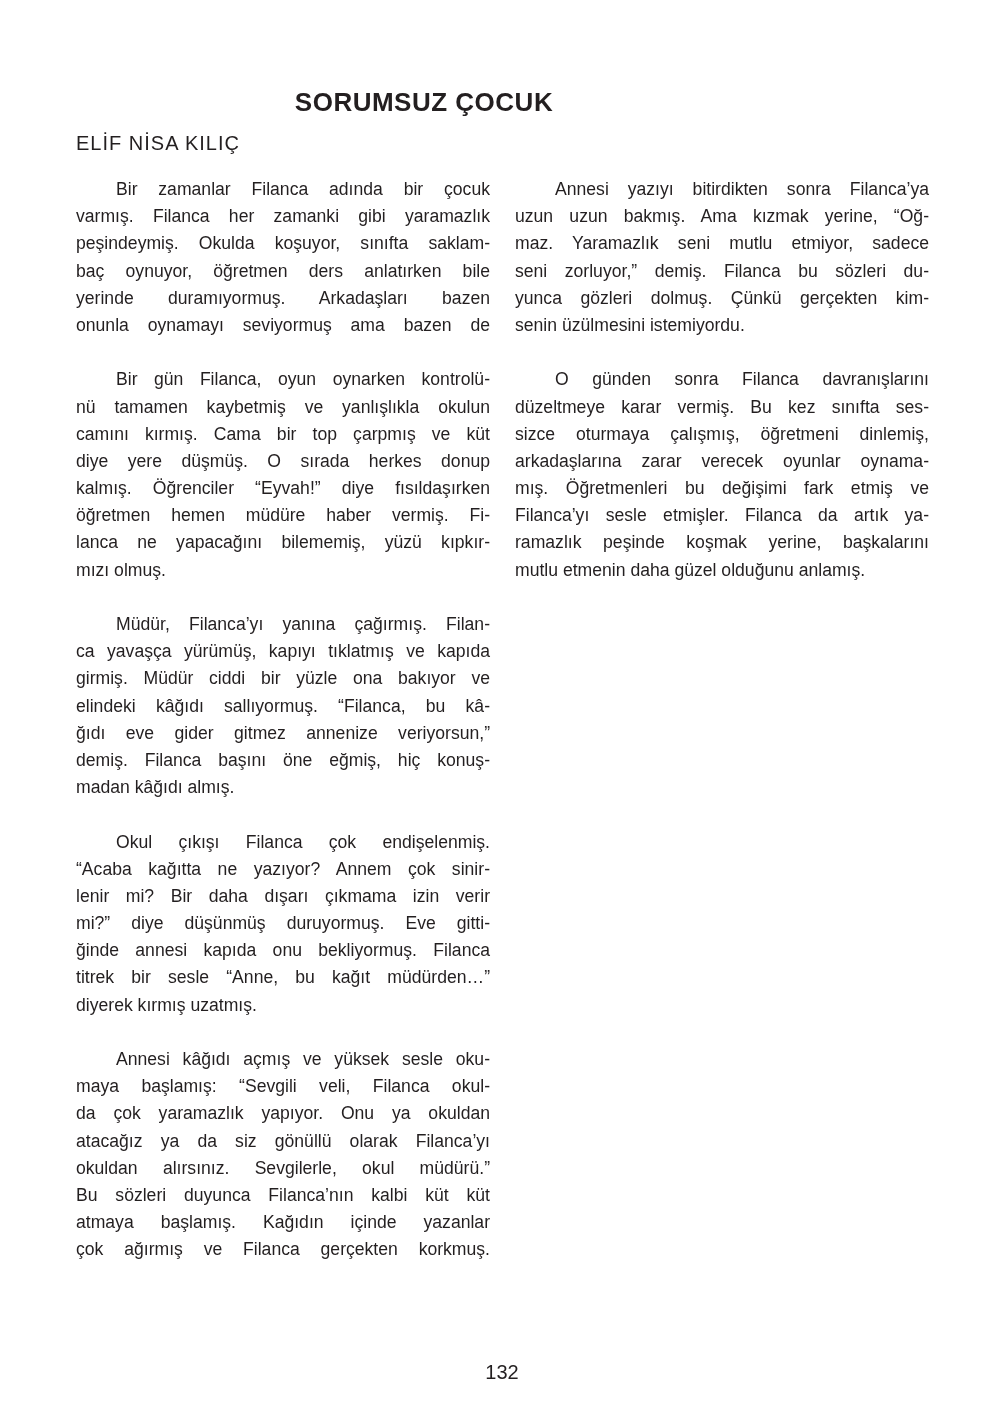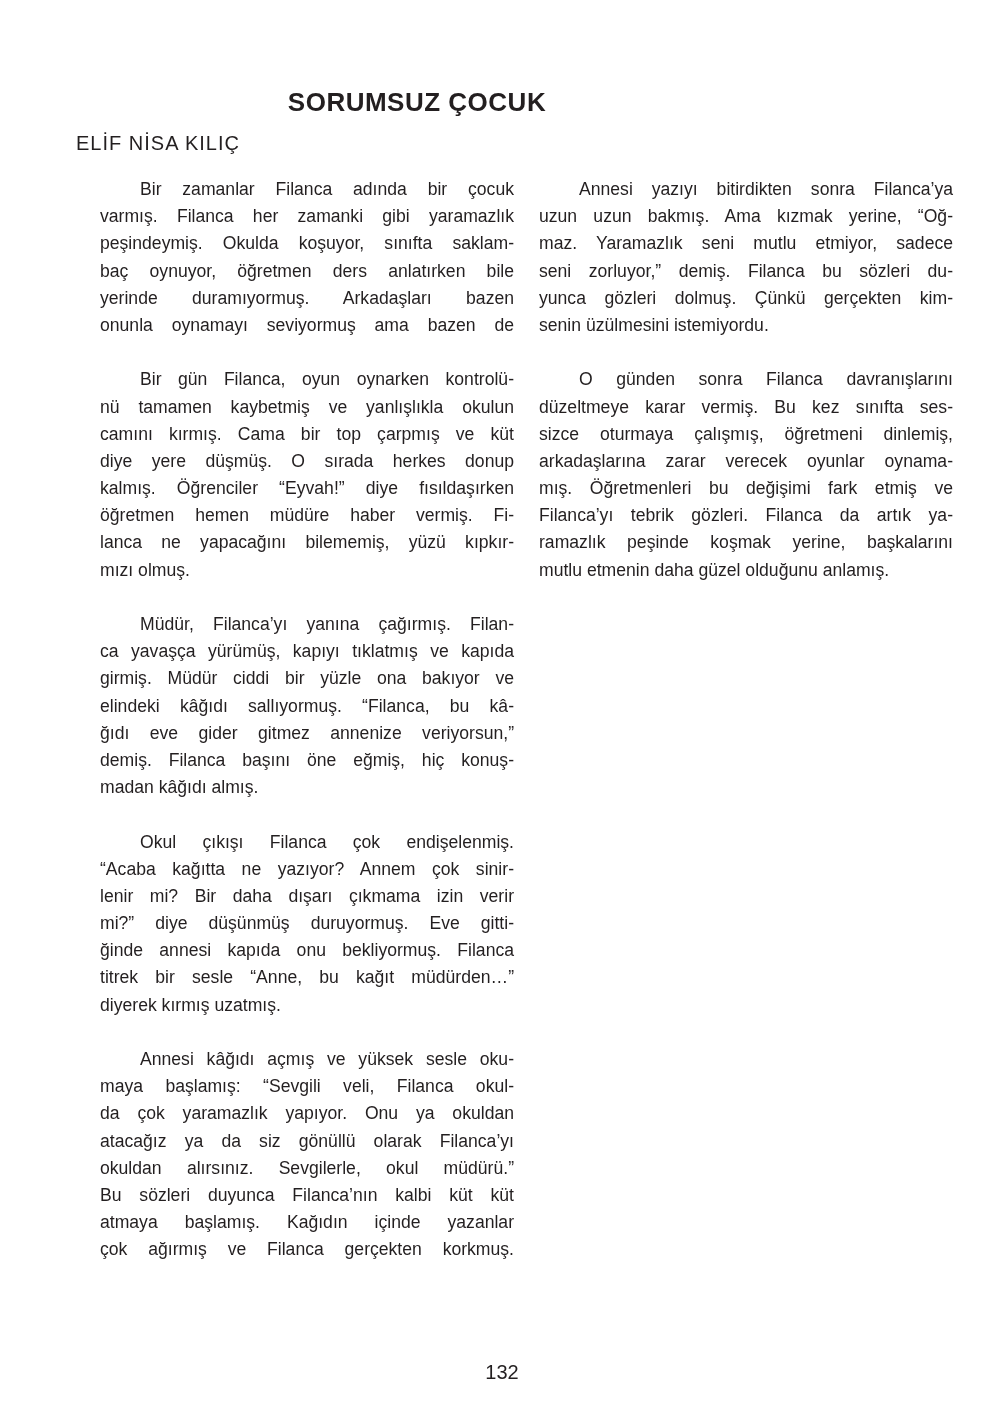--- a/index.html
+++ b/index.html
@@ -6,42 +6,41 @@
   body {
     width: 1004px;
     height: 1417px;
     position: relative;
     overflow: hidden;
     font-family: "Liberation Sans", "DejaVu Sans", sans-serif;
     color: #231f20;
   }
   .title {
     position: absolute;
-    left: 5px; top: 70px;
+    left: 12px; top: 70px;
     width: 824px;
     text-align: center;
     font-weight: bold;
     font-size: 26px;
     letter-spacing: 0.5px;
     color: #231f20;
   }
   .author {
     position: absolute;
     left: 76px; top: 132px;
     font-size: 20px;
     letter-spacing: 1px;
     color: #231f20;
   }
   .column {
     position: absolute;
     top: 176px;
     width: 414px;
     font-size: 17.6px;
     line-height: 27.2px;
-    margin-left: 24px;
   }
   .col-left { left: 76px; }
   .col-right { left: 515px; }
   .para { margin: 0 0 27.2px 0; }
   .line {
     display: block;
     text-align: justify;
     text-align-last: justify;
     white-space: nowrap;
     height: 27.2px;
@@ -122,19 +121,19 @@
     <span class="line">seni zorluyor,” demiş. Filanca bu sözleri du-</span>
     <span class="line">yunca gözleri dolmuş. Çünkü gerçekten kim-</span>
     <span class="line last">senin üzülmesini istemiyordu.</span>
   </div>
   <div class="para">
     <span class="line first">O günden sonra Filanca davranışlarını</span>
     <span class="line">düzeltmeye karar vermiş. Bu kez sınıfta ses-</span>
     <span class="line">sizce oturmaya çalışmış, öğretmeni dinlemiş,</span>
     <span class="line">arkadaşlarına zarar verecek oyunlar oynama-</span>
     <span class="line">mış. Öğretmenleri bu değişimi fark etmiş ve</span>
-    <span class="line">Filanca’yı tebrik gözleri. Filanca da artık ya-</span>
+    <span class="line">Filanca’yı sesle etmişler. Filanca da artık ya-</span>
     <span class="line">ramazlık peşinde koşmak yerine, başkalarını</span>
     <span class="line last">mutlu etmenin daha güzel olduğunu anlamış.</span>
   </div>
 </div>
 
 <div class="page-number">132</div>
 
 </body></html>

